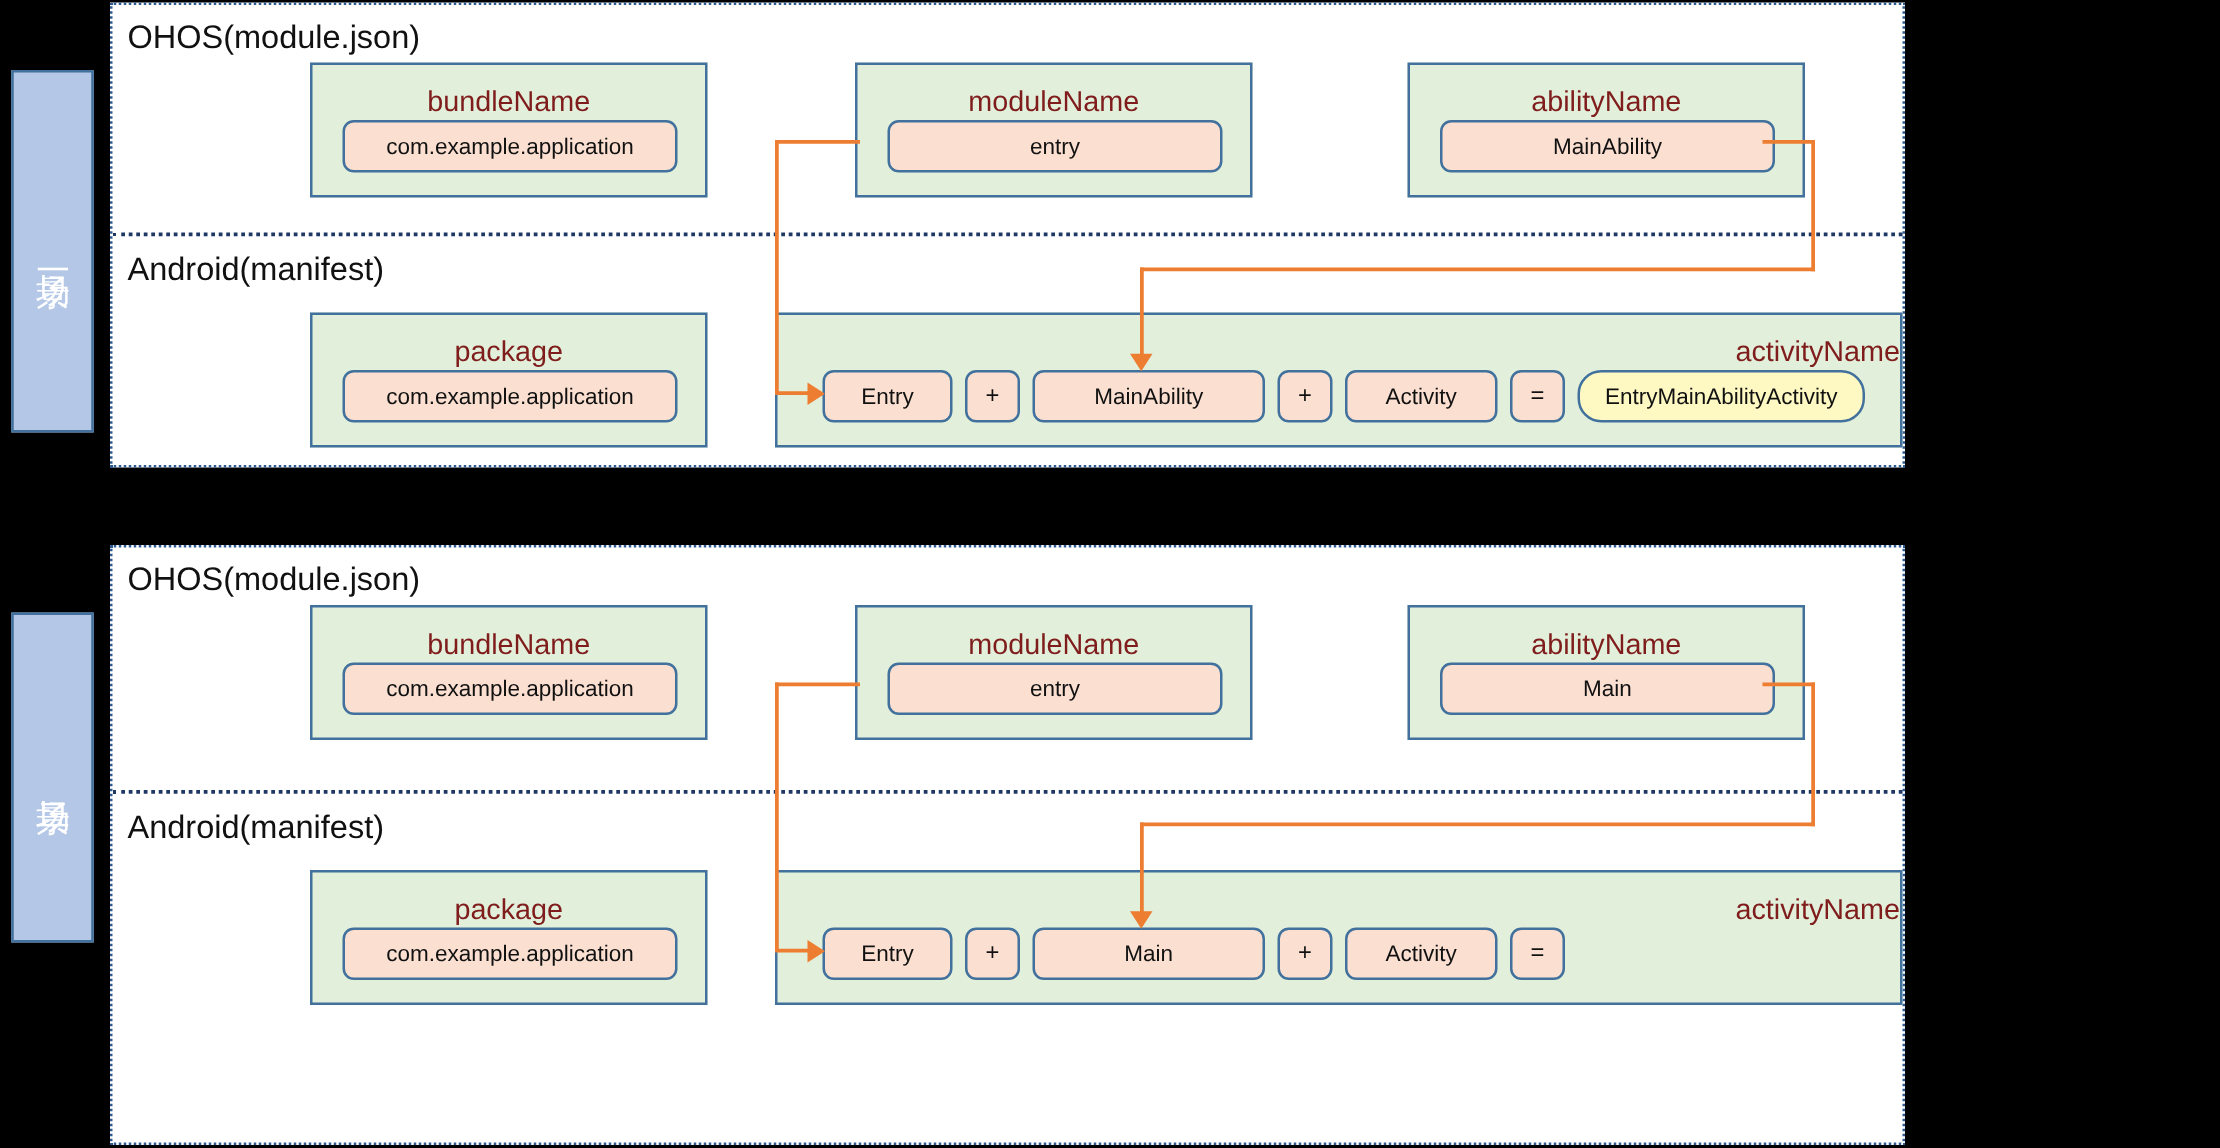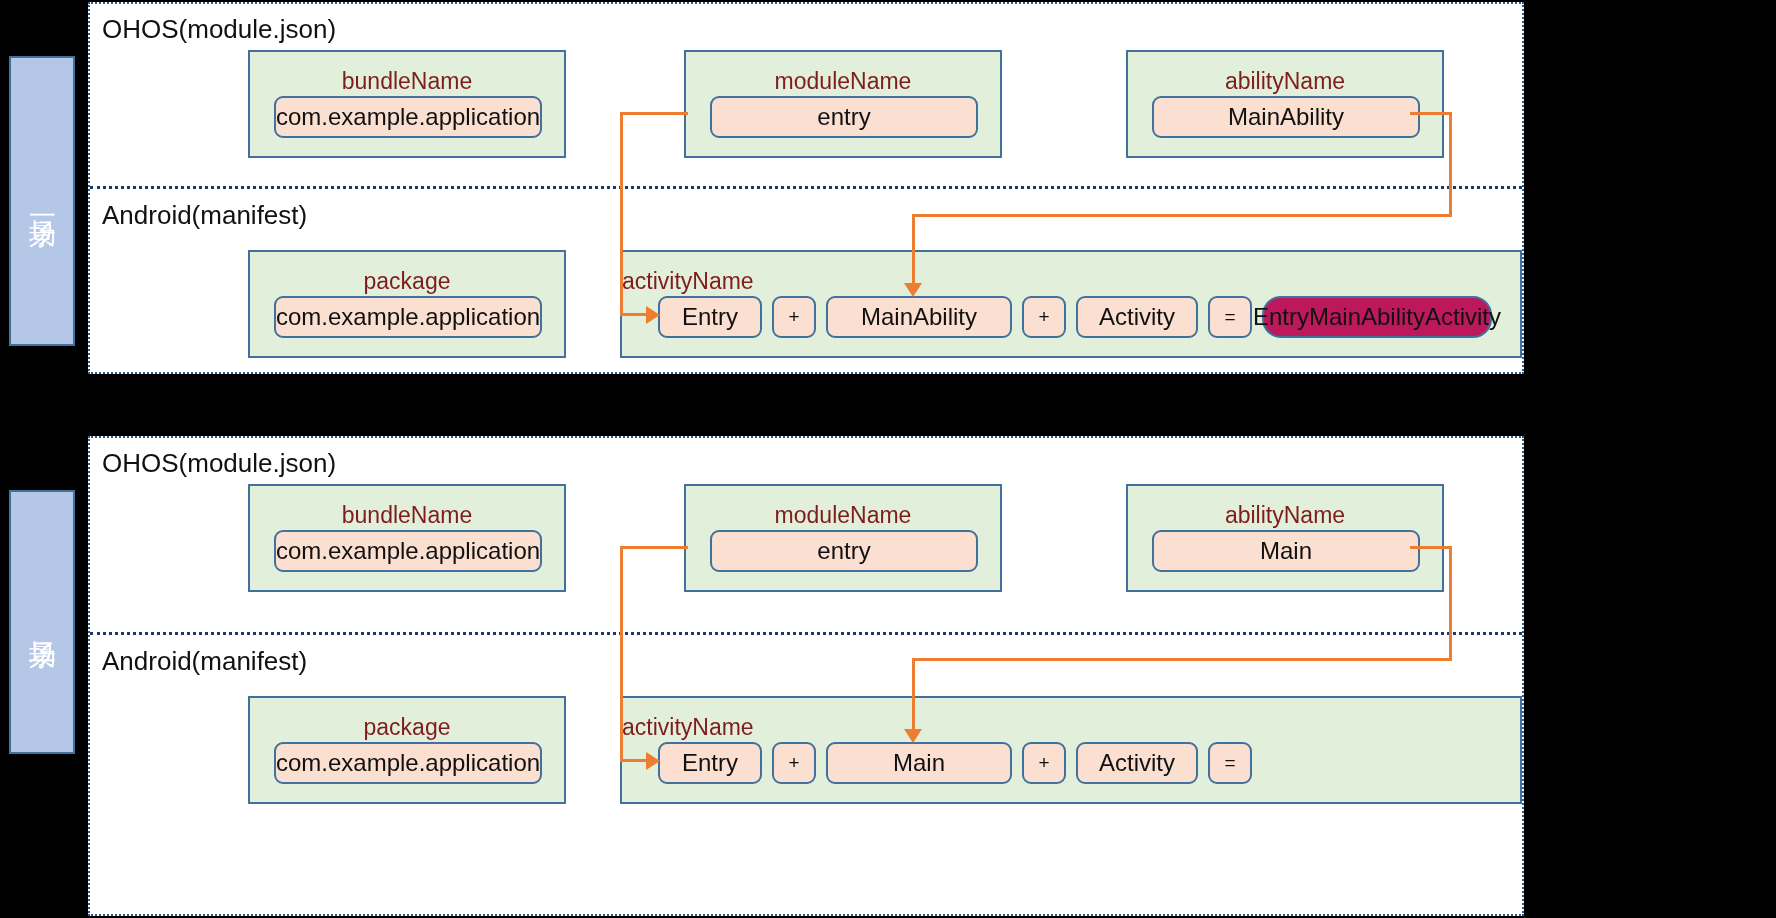--- a/index.html
+++ b/index.html
@@ -66,35 +66,35 @@
   }
   .group-label{
     position:absolute;
     top:6px;left:0;right:0;
     text-align:center;
     font-size:23px;
     color:#7f1d1d;
     white-space:nowrap;
     margin-top:10px;
   }
-  .group.wide .group-label{text-align:left;}
+  .group.wide .group-label{text-align:right;}
 
   
   .chip{
     position:absolute;
     background:#fbe0d2;
     border:2px solid #41719c;
     border-radius:9px;
     box-sizing:border-box;
     display:flex;align-items:center;justify-content:center;
-    font-size:24px;color:#111111;
+    font-size:18px;color:#111111;
     white-space:nowrap;
   }
   .chip.result{
-    background:#be185d;
+    background:#fef9c3;
     border-radius:19px;
   }
   .chip.op{font-size:19px;}
 
   
   .conn{position:absolute;background:#ed7d31;}
   .conn.h{height:3px;}
   .conn.v{width:3px;}
   .arrowhead{position:absolute;width:0;height:0;}
   .arrowhead.right{

